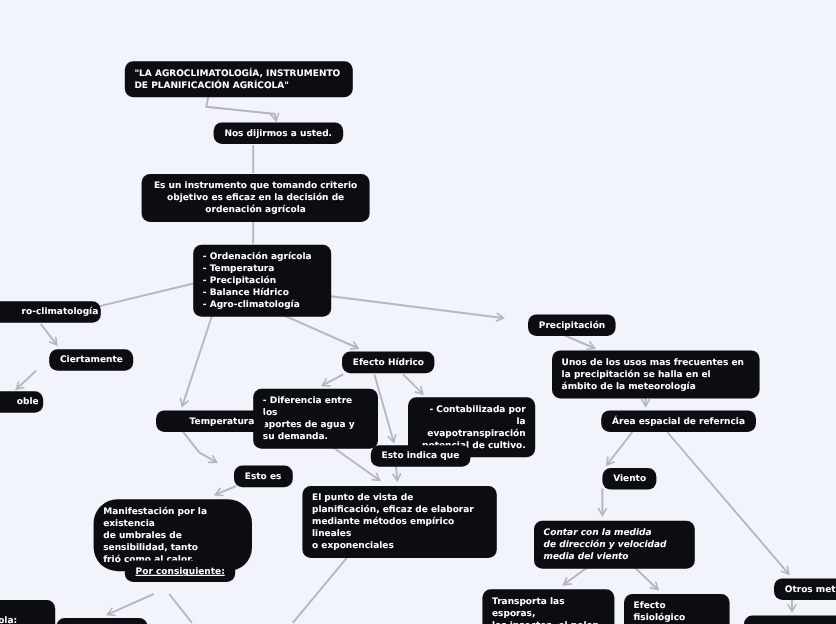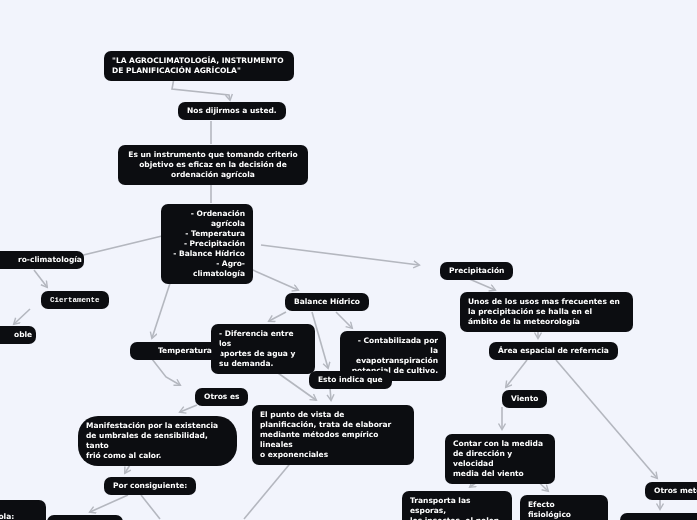--- a/index.html
+++ b/index.html
@@ -62,55 +62,55 @@
     <polyline points="128,495 90,512" class="edge" marker-end="url(#arrowhead)"></polyline>
     <polyline points="141,495 160,519" class="edge"></polyline>
   </svg>
 
 <div class="node ml" style="left:104px;top:51px;width:190px;">"LA AGROCLIMATOLOGÍA, INSTRUMENTO
 DE PLANIFICACIÓN AGRÍCOLA"</div>
 <div class="node sl" style="left:162px;top:102px;">Nos dijirmos a usted.</div>
 <div class="node ml" style="left:118px;top:145px;width:190px;text-align:center;">Es un instrumento que  tomando criterio
 objetivo es eficaz en la decisión de
 ordenación agrícola</div>
-<div class="node ml" style="left:161px;top:204px;width:92px;text-align:right;">- Ordenación agrícola
+<div class="node ml" style="left:161px;top:204px;width:115px;">- Ordenación agrícola
 - Temperatura
 - Precipitación
 - Balance Hídrico
 - Agro-climatología</div>
 <div class="node sl clip-left" style="left:-48px;top:251px;width:116px;padding-left:50px;text-align:left;">ro-climatología</div>
-<div class="node sl" style="left:25px;top:291px;font-family:Liberation Mono, monospace;">Ciertamente</div>
+<div class="node sl" style="left:25px;top:291px;">Ciertamente</div>
 <div class="node sl clip-left" style="left:-56px;top:326px;width:76px;padding-left:54px;text-align:left;">oble</div>
 <div class="node sl" style="left:424px;top:262px;">Precipitación</div>
-<div class="node sl" style="left:269px;top:293px;">Balance Hídrico</div>
+<div class="node sl" style="left:269px;top:293px;">Efecto Hídrico</div>
 <div class="node ml" style="left:460px;top:292px;width:173px;">Unos de los usos mas frecuentes  en
 la precipitación se halla en el
 ámbito de la meteorología</div>
 <div class="node ml" style="left:211px;top:324px;width:104px;">- Diferencia entre los
 aportes de agua y
 su demanda.</div>
 <div class="node ml" style="left:340px;top:331px;width:106px;text-align:right;">- Contabilizada por la
 evapotranspiración
 potencial de cultivo.</div>
 <div class="node sl" style="left:114px;top:342px;padding-left:28px;">Temperatura</div>
-<div class="node sl" style="left:473px;top:342px;">Área espacial de referncia</div>
+<div class="node sl" style="left:485px;top:342px;">Área espacial de referncia</div>
 <div class="node sl" style="left:293px;top:371px;text-align:center;">Esto indica que</div>
-<div class="node sl" style="left:179px;top:388px;">Otros es</div>
+<div class="node sl" style="left:179px;top:388px;">Esto es</div>
 <div class="node sl" style="left:486px;top:390px;">Viento</div>
 <div class="node ml" style="left:252px;top:405px;width:162px;">El punto de vista de
-planificación,  trata de elaborar
+planificación,  eficaz de elaborar
 mediante métodos empírico lineales
 o exponenciales</div>
-<div class="node ml" style="left:78px;top:416px;width:159px;border-radius:20px;">Manifestación por la existencia
+<div class="node ml" style="left:78px;top:416px;width:132px;border-radius:20px;">Manifestación por la existencia
 de umbrales de sensibilidad, tanto
 frió como al calor.</div>
-<div class="node ml" style="left:445px;top:434px;width:110px;">Contar con la medida
+<div class="node ml" style="left:445px;top:434px;width:134px;font-style:italic;">Contar con la medida
 de dirección y velocidad
 media del viento</div>
-<div class="node sl" style="left:88px;top:477px;">Por consiguiente:</div>
+<div class="node sl" style="left:88px;top:467px;text-decoration:underline;">Por consiguiente:</div>
 <div class="node ml" style="left:402px;top:491px;width:110px;">Transporta las esporas,
 los insectos, el polen.</div>
 <div class="node ml" style="left:520px;top:495px;width:88px;">Efecto fisiológico
 como mecánico</div>
 <div class="node sl" style="left:629px;top:482px;">Otros meteoros</div>
 <div class="node clip-left" style="left:-70px;top:500px;width:116px;height:45px;padding:12px 0 0 64px;">cola:</div>
 <div class="node" style="left:47px;top:515px;width:76px;height:20px;"></div>
 <div class="node" style="left:620px;top:513px;width:84px;height:30px;"></div>
 
 </body></html>

